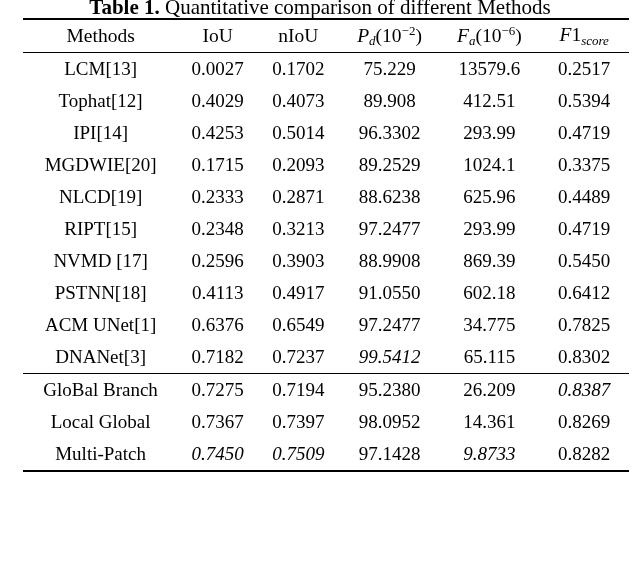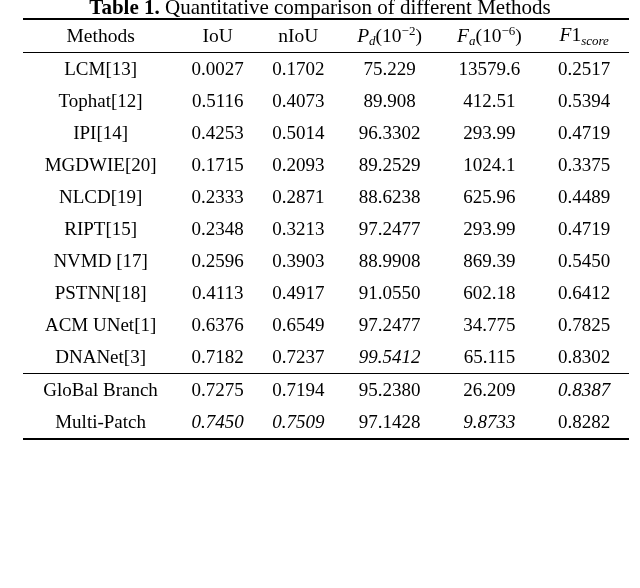--- a/index.html
+++ b/index.html
@@ -112,21 +112,21 @@
     <tr class="rule-mid first-row">
           <td>LCM[13]</td>
           <td>0.0027</td>
           <td>0.1702</td>
           <td>75.229</td>
           <td>13579.6</td>
           <td>0.2517</td>
         </tr>
         <tr>
           <td>Tophat[12]</td>
-          <td>0.5116</td>
+          <td>0.4029</td>
           <td>0.4073</td>
           <td>89.908</td>
           <td>412.51</td>
           <td>0.5394</td>
         </tr>
         <tr>
           <td>IPI[14]</td>
           <td>0.4253</td>
           <td>0.5014</td>
           <td>96.3302</td>
@@ -190,20 +190,28 @@
           <td>0.8302</td>
         </tr>
         <tr class="rule-thick">
           <td>GloBal Branch</td>
           <td>0.7275</td>
           <td>0.7194</td>
           <td>95.2380</td>
           <td>26.209</td>
           <td class="b">0.8387</td>
         </tr>
+        <tr>
+          <td>Local Global</td>
+          <td>0.7367</td>
+          <td>0.7397</td>
+          <td>98.0952</td>
+          <td>14.361</td>
+          <td>0.8269</td>
+        </tr>
         <tr class="rule-bottom">
           <td>Multi-Patch</td>
           <td class="b">0.7450</td>
           <td class="b">0.7509</td>
           <td>97.1428</td>
           <td class="b">9.8733</td>
           <td>0.8282</td>
         </tr>
       </tbody>
   </table>

